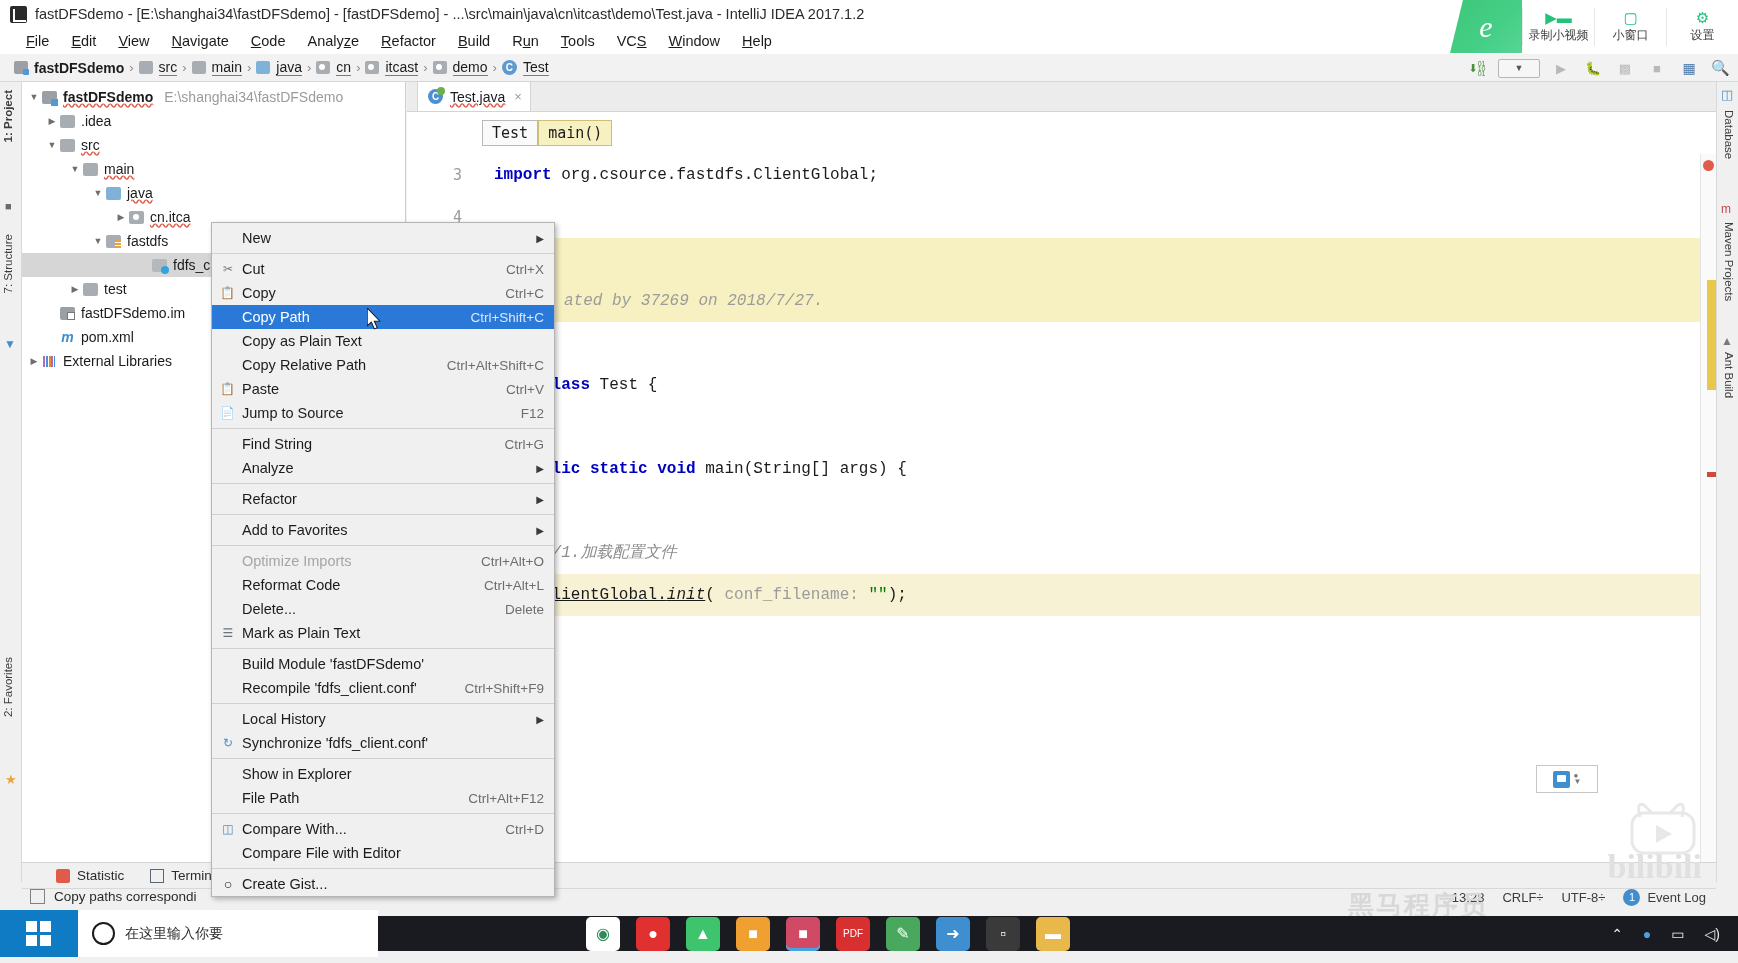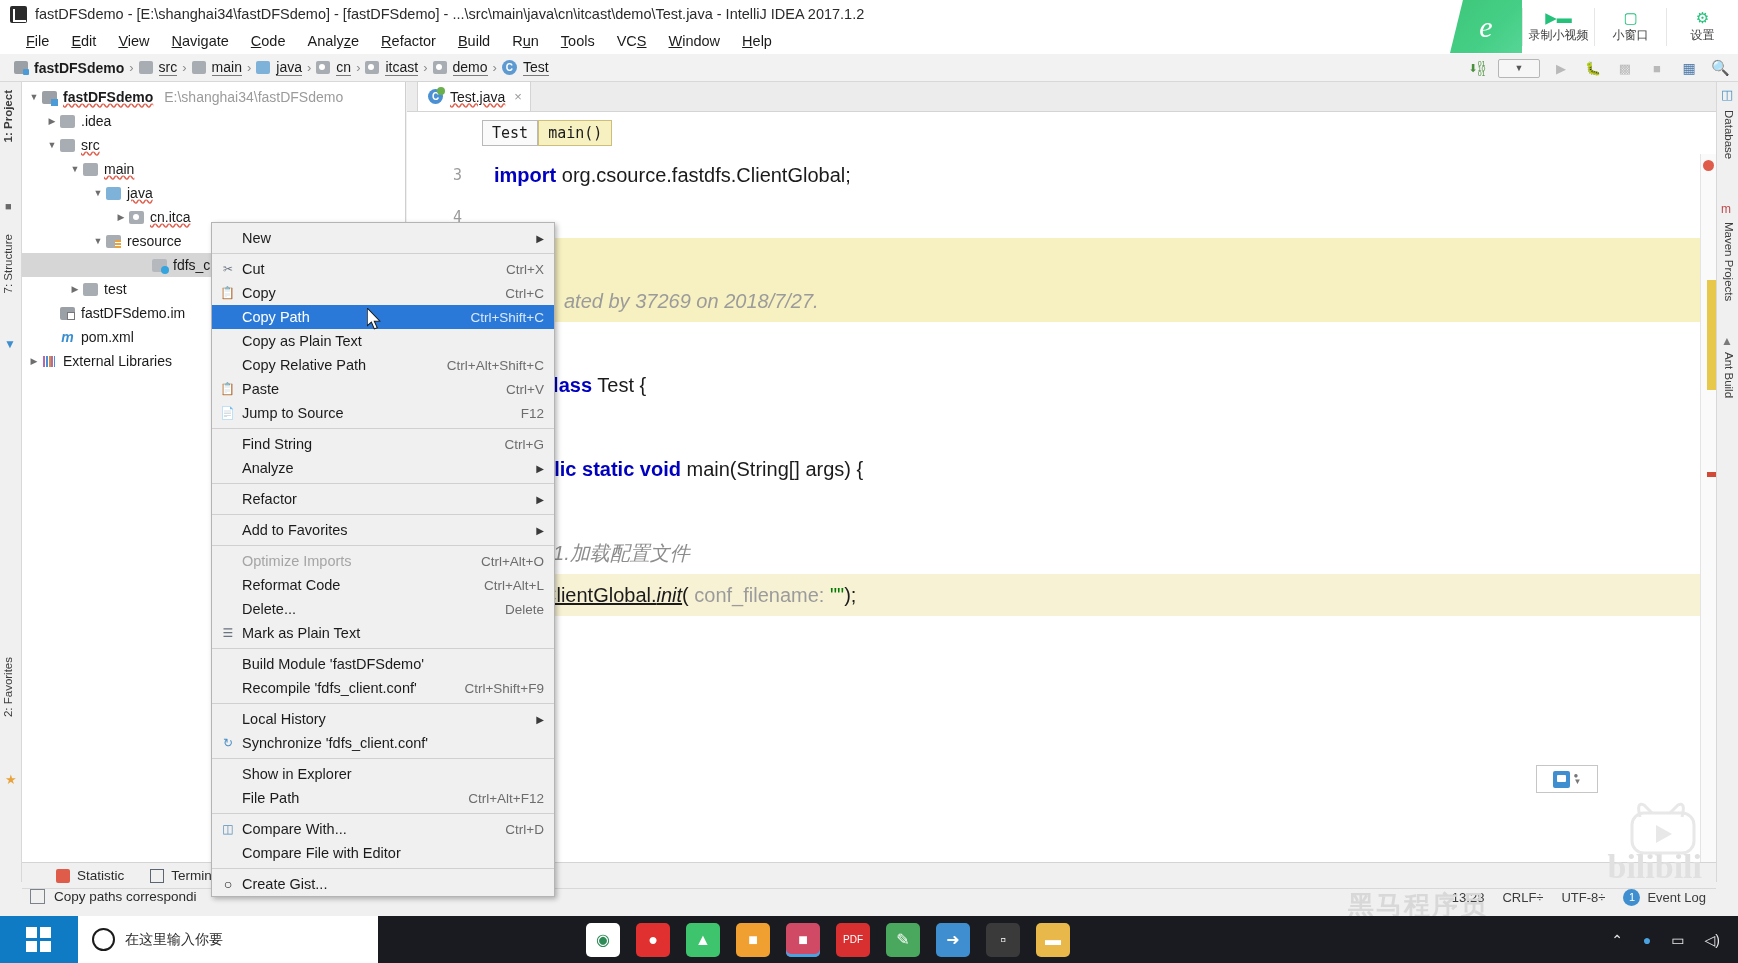--- a/index.html
+++ b/index.html
@@ -135,21 +135,21 @@
   .etab .tname { text-decoration: underline; text-decoration-style: wavy; text-decoration-color:#e05c4a; }
   .etab .xclose { color:#9a9a9a; font-size:13px; margin-left:2px; }
   .bcrumbbar { height:42px; background:#ffffff; display:flex; align-items:center; padding-left:75px; gap:0; }
   .bchip { border:1px solid #b9b9b9; padding:3px 9px; font-family:"DejaVu Sans Mono", monospace; font-size:15px;
            background:#fafafa; color:#1b1b1b;}
   .bchip.hl { background:#f7f0c0; border-color:#cdbf7a; }
   .gutter { position:absolute; left:0; top:72px; width:75px; bottom:0; background:#ffffff; }
   .glines { font-family:"DejaVu Sans Mono", monospace; font-size:15px; color:#9b9b9b; text-align:right; }
   .gl { height:42px; line-height:42px; padding-right:20px; }
   .codearea { position:absolute; left:75px; top:72px; right:16px; bottom:0; background:#ffffff;
-              font-family:Liberation Sans, sans-serif; font-size:20px; }
+              font-family:Liberation Mono, monospace; font-size:16px; }
   .cline { height:42px; line-height:42px; white-space:pre; padding-left:12px; }
   .cline.doc { background:#f7f0c0; }
   .cline.caret { background:#f7f2d4; }
   .kw { color:#0000c0; font-weight:bold; }
   .cmt { color:#9b9b9b; font-style:italic; }
   .cmt2 { color:#8d8d8d; font-style:italic; }
   .txt { color:#1b1b1b; }
   .mth { color:#1b1b1b; font-style:italic; text-decoration:underline; }
   .cls2 { color:#1b1b1b; text-decoration:underline; }
   .param { color:#9b9b9b; }
@@ -220,21 +220,21 @@
   .bili-wm { position:absolute; right:36px; top:848px; font-size:34px; color:#e0e0e0;
              font-weight:bold; font-family:"Liberation Serif", serif; z-index:4;}
   .playbtn { position:absolute; right:36px; top:795px; width:78px; height:62px; z-index:55;}
   .chatbox { position:absolute; right:140px; top:765px; width:62px; height:28px;
              border:1px solid #c6c6c6; background:#ffffff; display:flex; align-items:center;
              justify-content:center; gap:4px; z-index:55;}
   .chatbox .sq { width:17px;height:17px;background:#3f8fd0;border-radius:2px; position:relative;}
   .chatbox .sq:after{content:"";position:absolute;left:4px;top:4px;width:9px;height:7px;background:#fff;border-radius:1px;}
   .chatbox .dots { display:flex; flex-direction:column; gap:2px; color:#777; font-size:8px; line-height:6px;}
   
-  .taskbar { position:absolute; left:0; top:916px; width:1738px; height:47px; background:#1a1b20; z-index:70;
+  .taskbar { position:absolute; left:0; top:916px; width:1738px; height:35px; background:#1a1b20; z-index:70;
              display:flex; align-items:center; }
   .tb-start { width:78px; height:47px; display:flex; align-items:center; justify-content:center; background:#0f7bc4; }
   .tb-search { width:300px; height:47px; background:#ffffff; display:flex; align-items:center; gap:10px; padding-left:14px; }
   .tb-search .ocirc { width:23px;height:23px;border:2.5px solid #1b1b1b;border-radius:50%; flex:none;}
   .tb-search .ph { font-size:14px; color:#2b2b2b; white-space:nowrap; overflow:hidden; }
   .tb-apps { display:flex; align-items:center; gap:16px; margin-left:208px; }
   .tapp { width:34px; height:34px; border-radius:5px; display:flex; align-items:center; justify-content:center;
           font-size:16px; color:#fff; }
   .tapp.active { box-shadow: inset 0 -3px 0 #4aa3e0; }
   .tray { margin-left:auto; display:flex; align-items:center; gap:20px; padding-right:18px; color:#e8e8e8; font-size:14px;}
@@ -373,21 +373,21 @@
 
       <div class="node" style="padding-left:91px;">
         <span class="tw">▶</span>
         <span class="nico pkgi"></span>
         <span class="nlabel sq">cn.itca</span>
       </div>
 
       <div class="node" style="padding-left:68px;">
         <span class="tw">▼</span>
         <span class="nico fr"></span>
-        <span class="nlabel">resource</span>
+        <span class="nlabel">fastdfs</span>
       </div>
 
       <div class="node sel" style="padding-left:130px;">
         <span class="nico conf"></span>
         <span class="nlabel">fdfs_c</span>
       </div>
 
       <div class="node" style="padding-left:45px;">
         <span class="tw">▶</span>
         <span class="nico f"></span>

